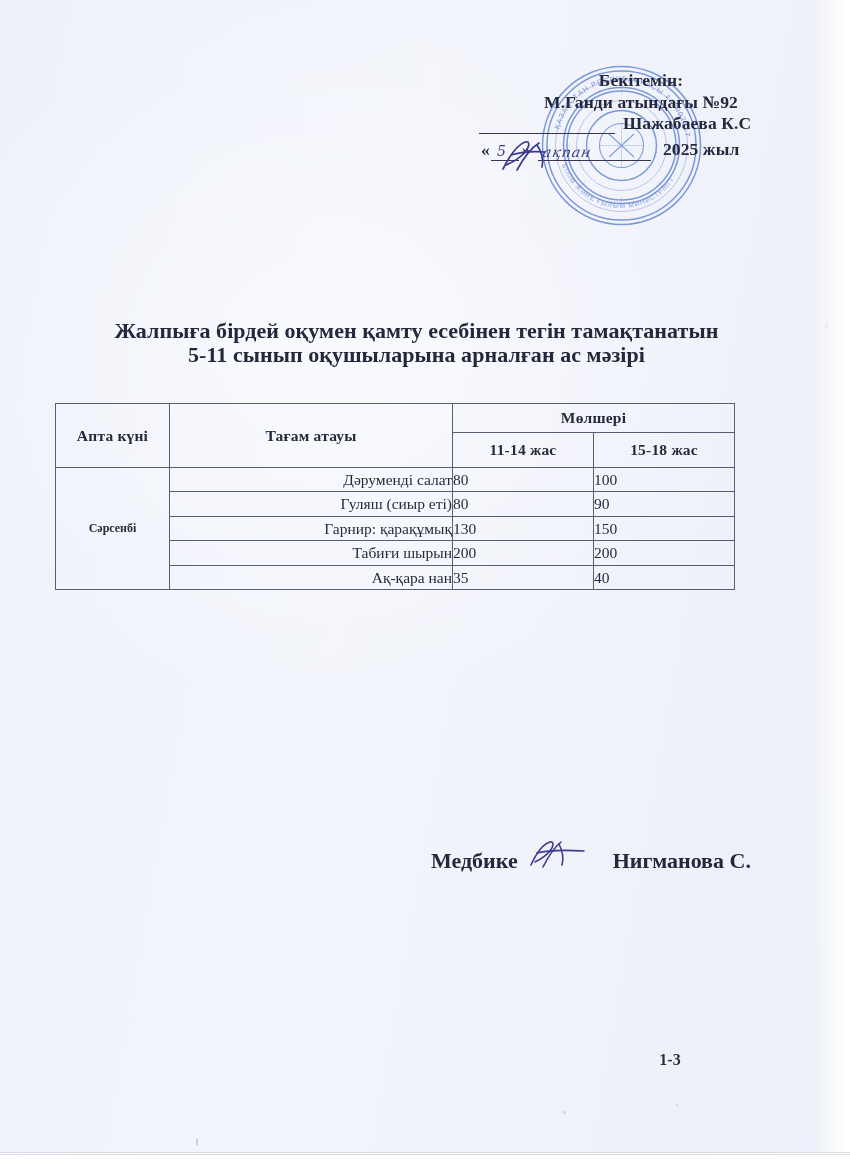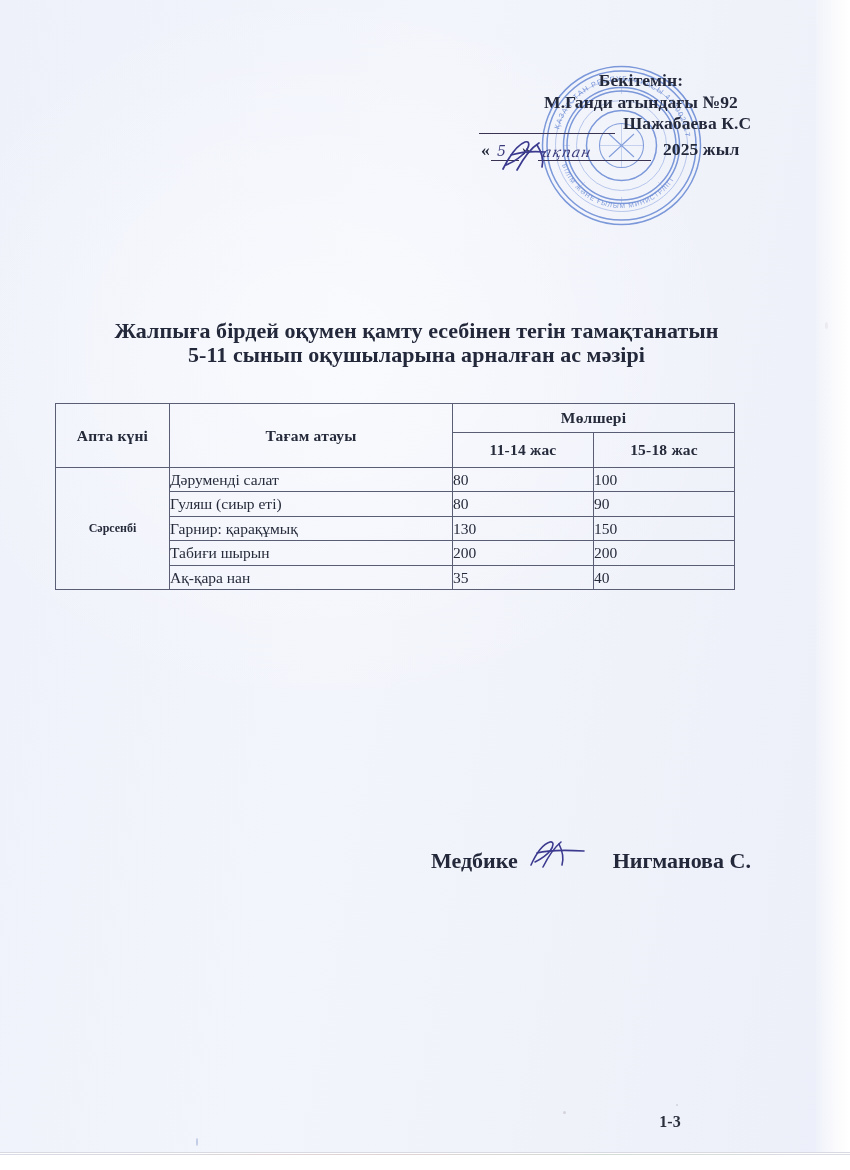--- a/index.html
+++ b/index.html
@@ -200,21 +200,21 @@
   .th-qty   { height: 28px; }
   .th-age   { height: 34px; text-align: left; padding-left: 9px; width: 155px; }
   .td-day {
     text-align: center;
     font-weight: bold;
     vertical-align: top;
     padding-top: 5px;
     font-size: 12px;
   }
   .td-dish {
-    text-align: left;
+    text-align: right;
     padding-left: 9px;
     height: 23.4px;
     line-height: 23.4px;
   }
   .td-num {
     text-align: left;
     padding-left: 9px;
     height: 23.4px;
     line-height: 23.4px;
   }
@@ -239,21 +239,21 @@
     top: -9px;
     width: 64px;
     height: 30px;
     pointer-events: none;
   }
 
   
   .page-number {
     position: absolute;
     left: 0;
-    top: 1113px;
+    top: 1051px;
     width: 850px;
     text-align: center;
     font-weight: bold;
     font-size: 16px;
     color: #2a2f3d;
     z-index: 3;
   }
   .page-number span { position: relative; left: 245px; }
 </style>
 </head>

